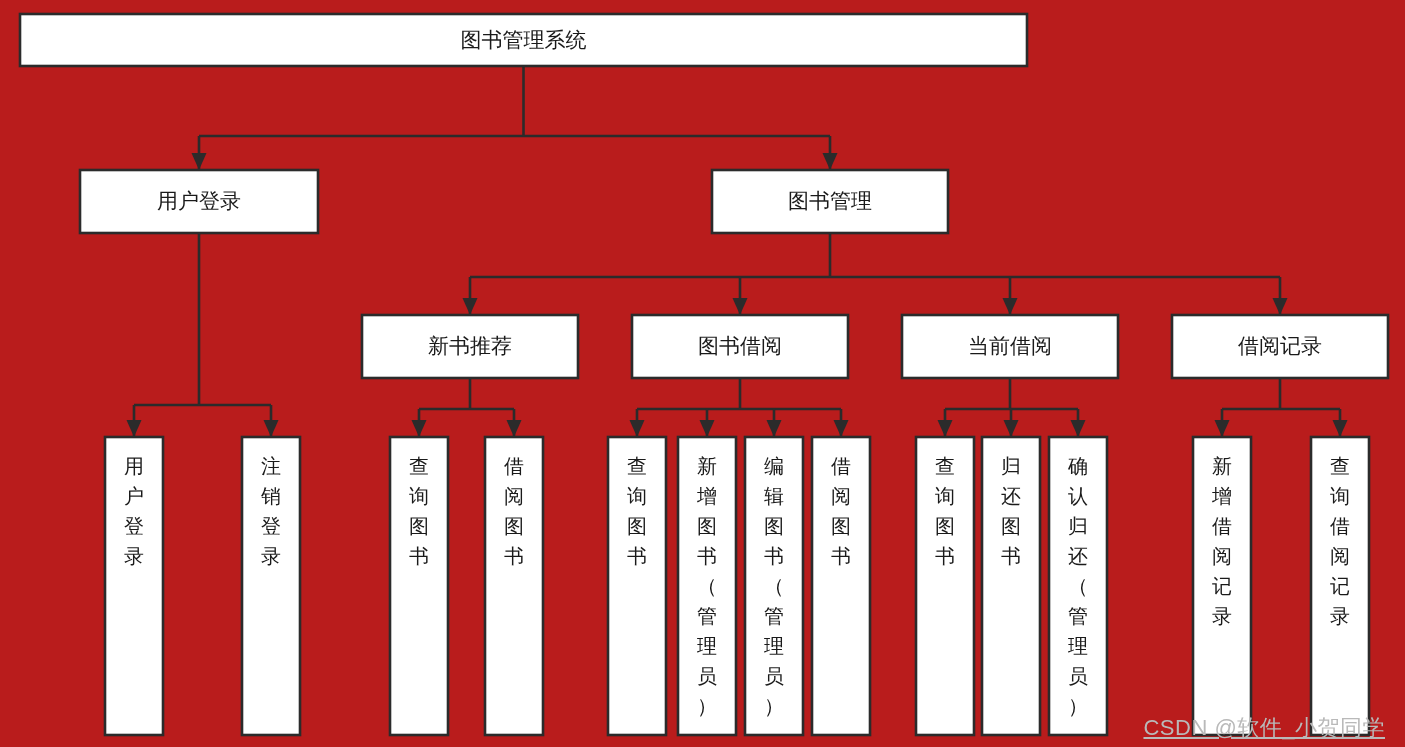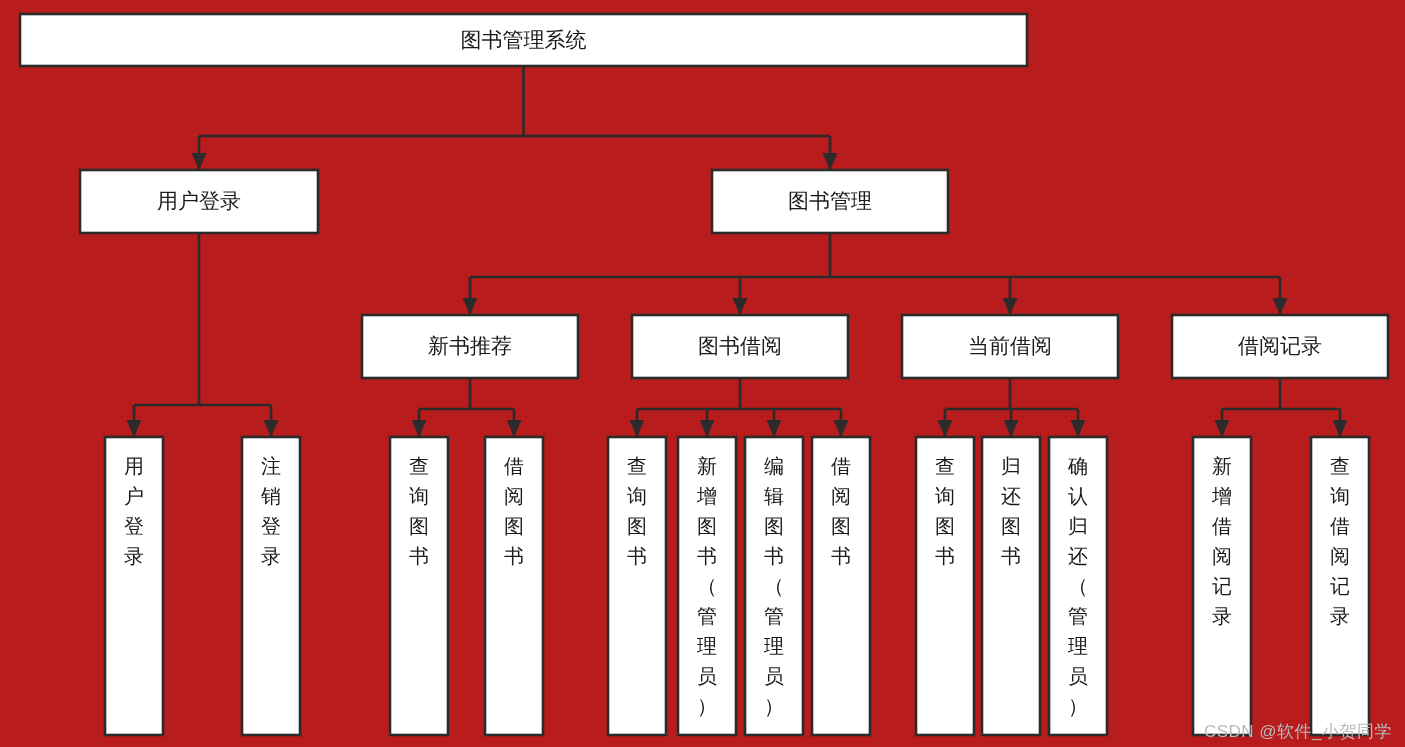--- a/index.html
+++ b/index.html
@@ -47,28 +47,29 @@
     dominant-baseline: middle;
   }
   .node-label-v {
     font-family: "Liberation Sans", "DejaVu Sans", sans-serif;
     font-size: 20px;
     fill: #1a1a1a;
     text-anchor: middle;
   }
   .watermark {
     position: absolute;
-    right: 13px;
+    right: 20px;
     bottom: 4px;
     font-family: "Liberation Sans", "DejaVu Sans", sans-serif;
-    font-size: 17px;
+    font-size: 22px;
     color: #b9b9b9;
     letter-spacing: 0.5px;
     white-space: nowrap;
     user-select: none;
+    text-decoration: underline;
   }
 </style>
 </head>
 <body>
 
 <div id="diagram-root">
   <svg id="flow" viewBox="0 0 1405 747">
       <g>
         <path class="conn" d="M 523.5 66 L 523.5 136"></path>
         <path class="conn" d="M 199 136 L 830 136"></path>

